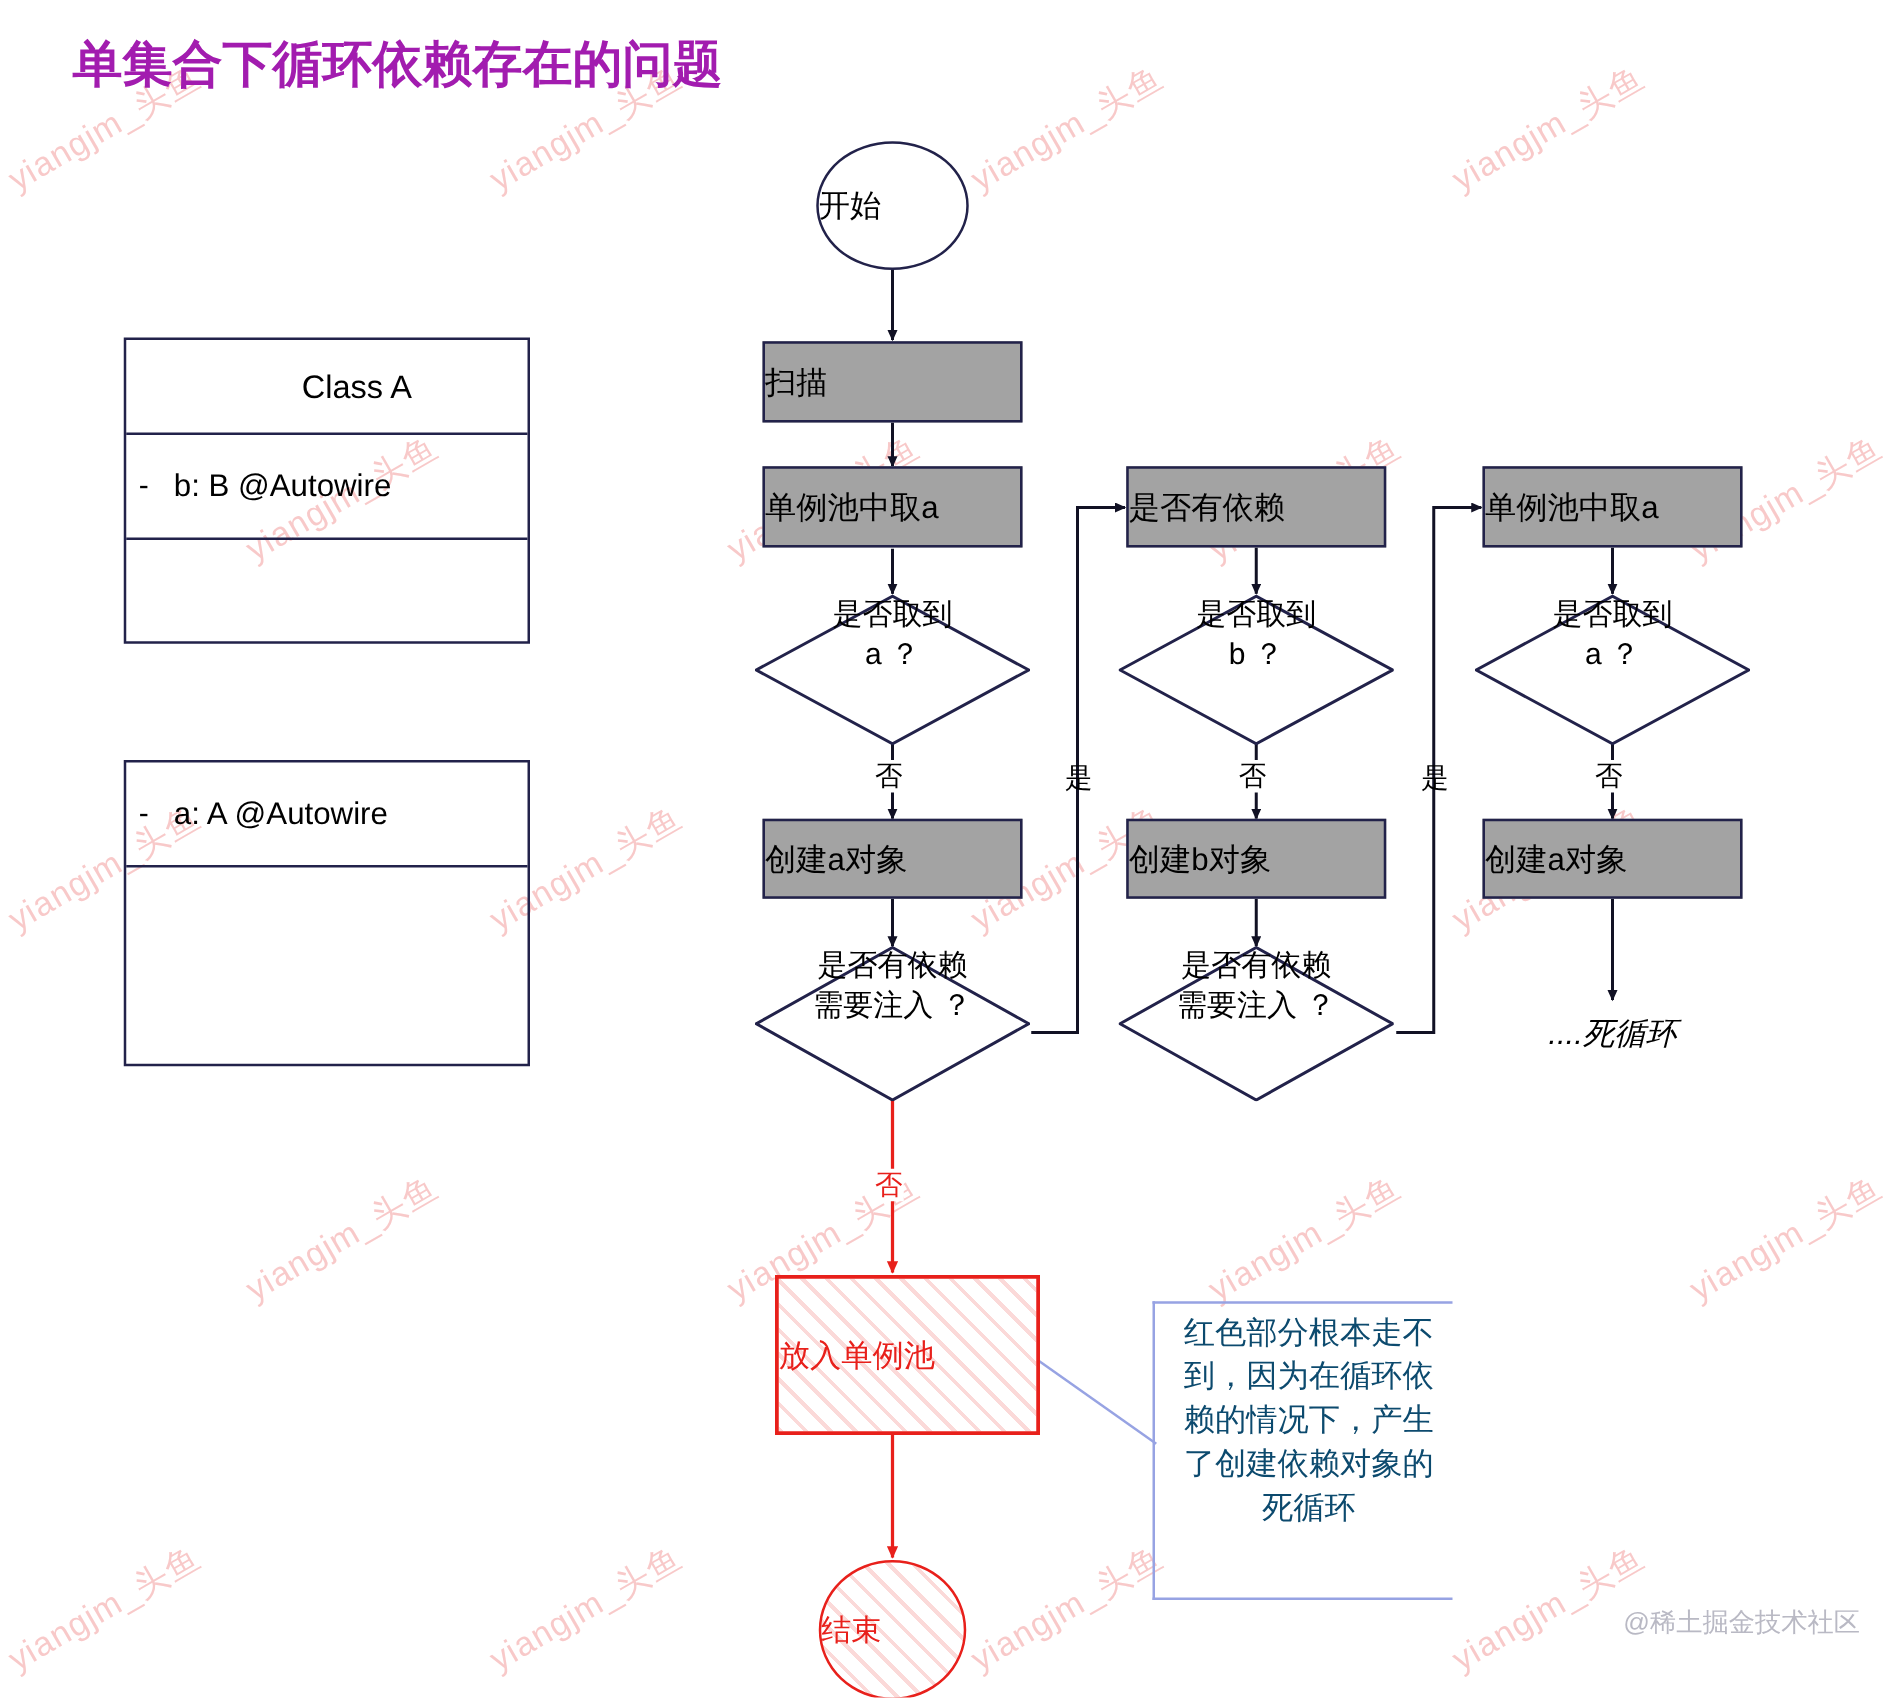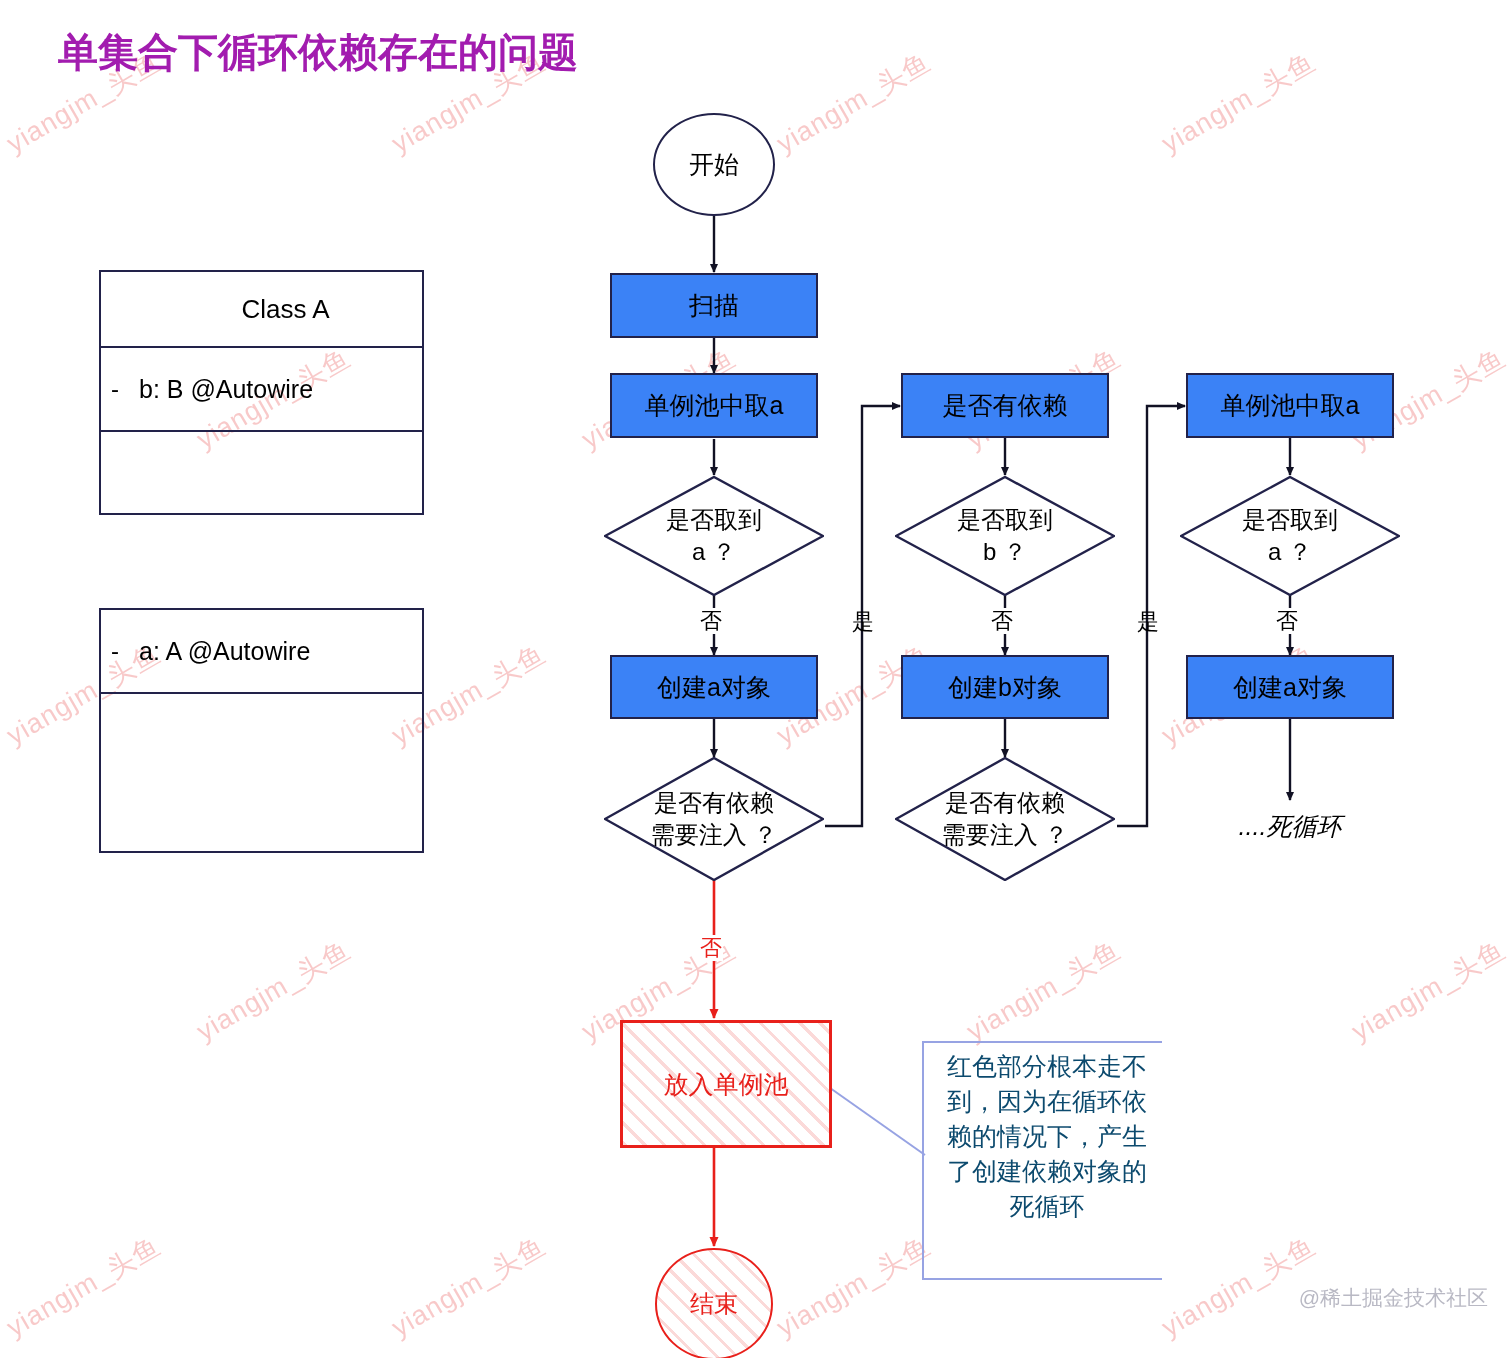--- a/index.html
+++ b/index.html
@@ -87,26 +87,25 @@
   .uml-attr-dash { font-size: 24px; width: 28px; text-align: left;}
   .uml-attr-text { font-size: 25px; }
 
   
   .node {
     position: absolute;
     z-index: 3;
     box-sizing: border-box;
     display: flex;
     align-items: center;
-    justify-content: center;
     text-align: center;
   }
   .rect-node {
     border: 2px solid #22224a;
-    background: #3b82f6;
+    background: #a3a3a3;
     font-size: 25px;
   }
   .circle-node {
     border: 2px solid #22224a;
     border-radius: 50%;
     background: #fff;
     font-size: 25px;
   }
   .diamond-node {
     background: transparent;

